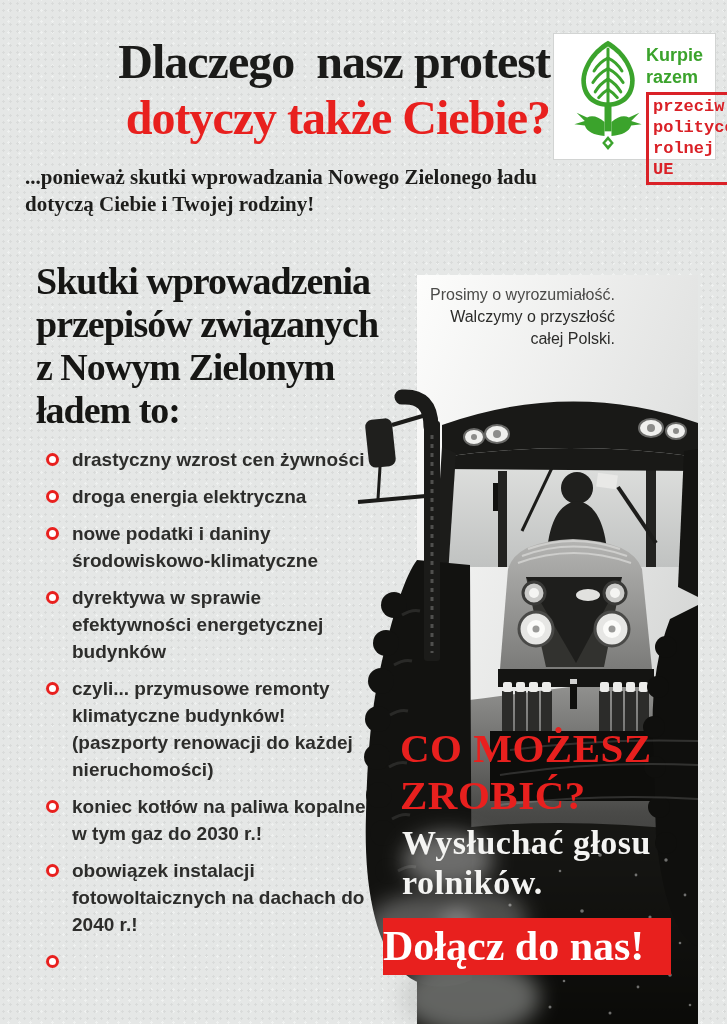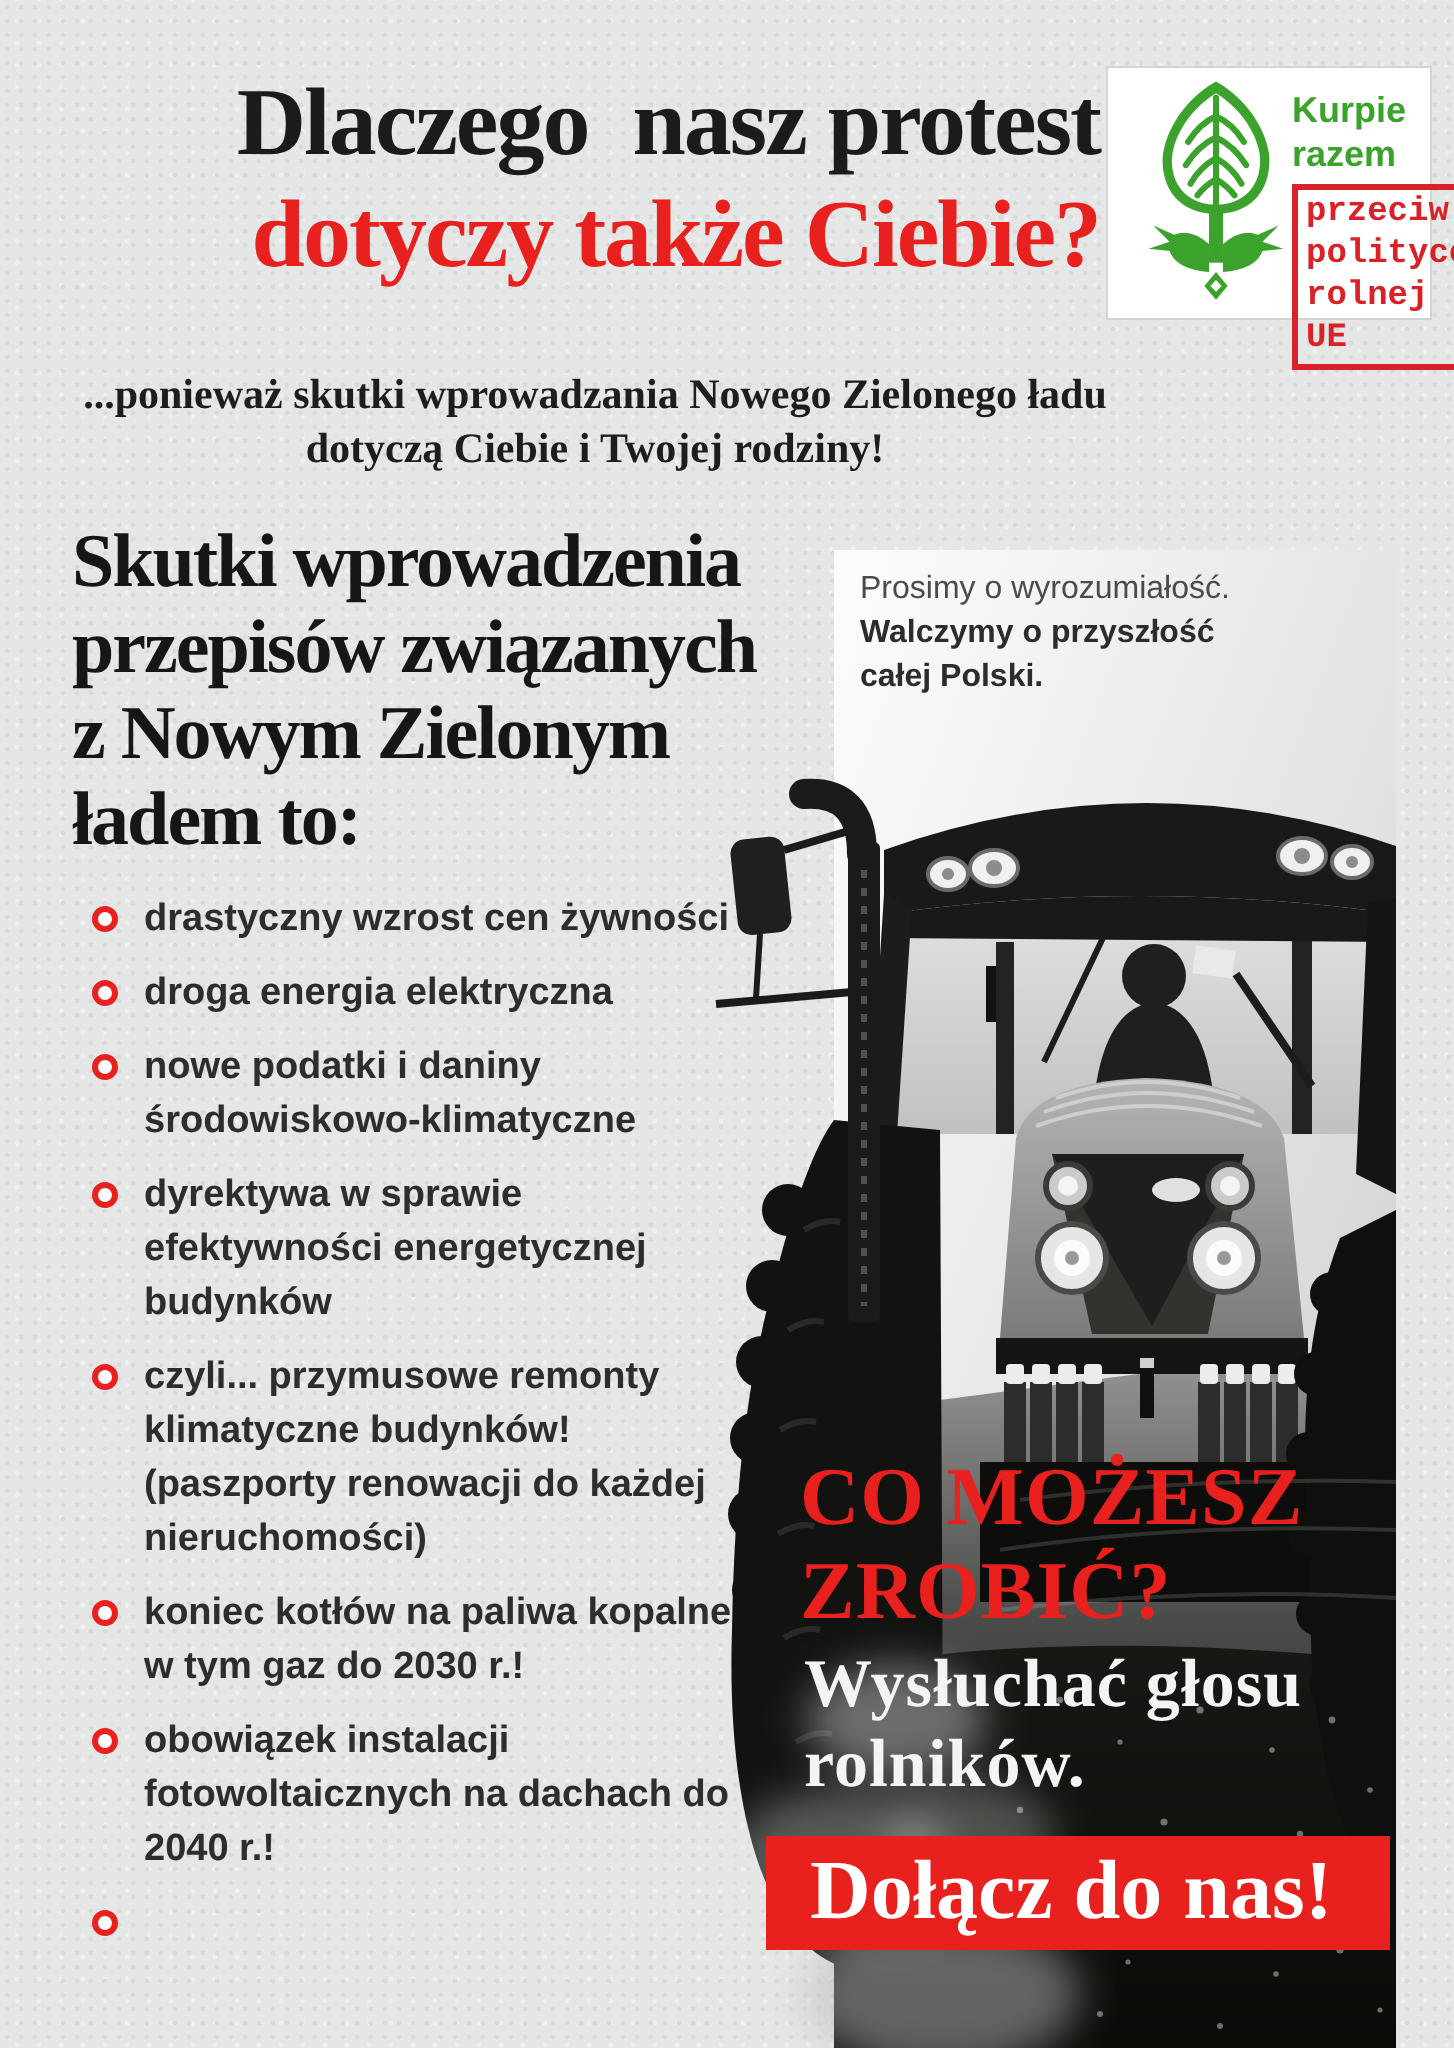--- a/index.html
+++ b/index.html
@@ -26,47 +26,47 @@
   .headline .l2{color:#e8201e;}
   
   .logo{position:absolute;left:553px;top:33px;width:163px;height:127px;background:#ffffff;
     border:1px solid #d2d4d3;box-sizing:border-box;display:flex;align-items:flex-start;padding:4px 18px;}
   .logo svg{flex:0 0 auto;}
   .logo-text{margin-left:2px;margin-top:6px;}
   .logo-green{color:#3ba32c;font-weight:bold;font-size:18px;line-height:22px;}
   .logo-redbox{margin-top:4px;border:3px solid #da2127;padding:1px 6px 2px 4px;}
   .logo-red{color:#da2127;font-weight:bold;font-size:17px;line-height:21px;font-family:Liberation Mono, monospace;}
   
-  .subtitle{position:absolute;left:25px;top:184px;width:545px;text-align:center;
+  .subtitle{position:absolute;left:25px;top:164px;width:545px;text-align:left;
     font-family:"Liberation Serif",serif;font-weight:bold;font-size:21px;line-height:27px;color:#1d1d1b;}
   
   .effects-heading{position:absolute;left:36px;top:260px;width:390px;
     font-family:"Liberation Serif",serif;font-weight:bold;font-size:38px;line-height:43px;
     letter-spacing:-1px;color:#161614;}
   .effects-heading span{display:block;}
   .effects-list{position:absolute;left:30px;top:446px;width:352px;margin:0;padding:0;list-style:none;}
   .effects-list li{position:relative;padding-left:42px;margin:0 0 10px 0;
     font-size:19px;line-height:27px;font-weight:bold;color:#2d2d2b;max-width:332px;}
   .bullet{position:absolute;left:16px;top:7px;width:7px;height:7px;border:3px solid #e8201e;
     border-radius:50%;background:#fff;}
   
   .photo{position:absolute;left:417px;top:275px;width:281px;height:749px;overflow:visible;}
   .photo svg.art{position:absolute;left:-67px;top:0;width:348px;height:749px;display:block;}
   .caption{position:absolute;left:13px;top:9px;z-index:3;font-size:16px;line-height:22px;}
   .caption .c1{color:#4b4b49;font-weight:normal;text-align:right;}
-  .caption .c2,.caption .c3{color:#2c2c2a;font-weight:bold;}
+  .caption .c2,.caption .c3{color:#2c2c2a;font-weight:normal;text-align:right;}
   .cta{position:absolute;left:-17px;top:450px;z-index:3;
     font-family:"Liberation Serif",serif;font-weight:bold;font-size:41px;line-height:47px;
     color:#e8201e;letter-spacing:.5px;}
   .answer{position:absolute;left:-15px;top:548px;z-index:3;
     font-family:"Liberation Serif",serif;font-weight:bold;font-size:34px;line-height:40px;
     color:#f4f4f2;letter-spacing:.5px;}
-  .banner{position:absolute;left:-34px;top:643px;width:312px;height:57px;z-index:4;
+  .banner{position:absolute;left:-34px;top:643px;width:288px;height:57px;z-index:4;
     background:#e8201e;color:#ffffff;font-family:"Liberation Serif",serif;font-weight:bold;
-    font-size:42px;line-height:56px;padding-left:22px;box-sizing:border-box;}
+    font-size:42px;line-height:56px;box-sizing:border-box;}
 </style>
 </head>
 <body>
 
 <div class="poster">
 
   <div class="headline">
     <div class="l1">Dlaczego  nasz protest</div>
     <div class="l2">dotyczy także Ciebie?</div>
   </div>

